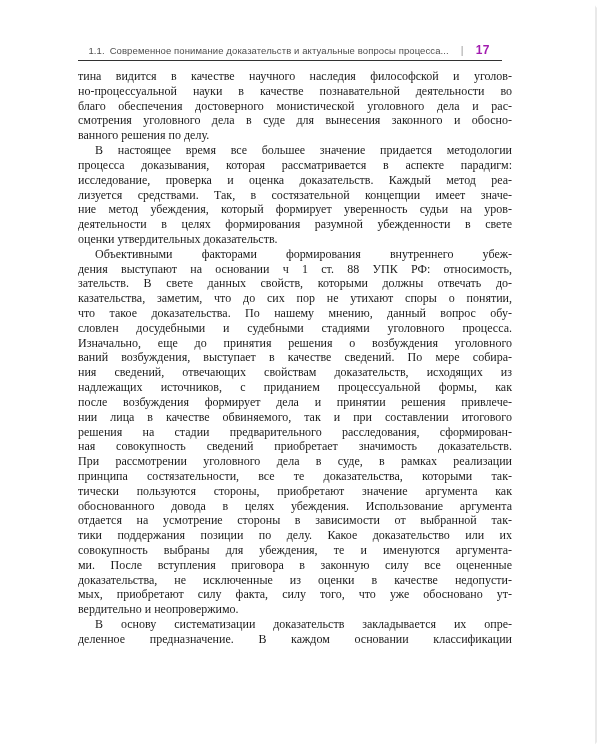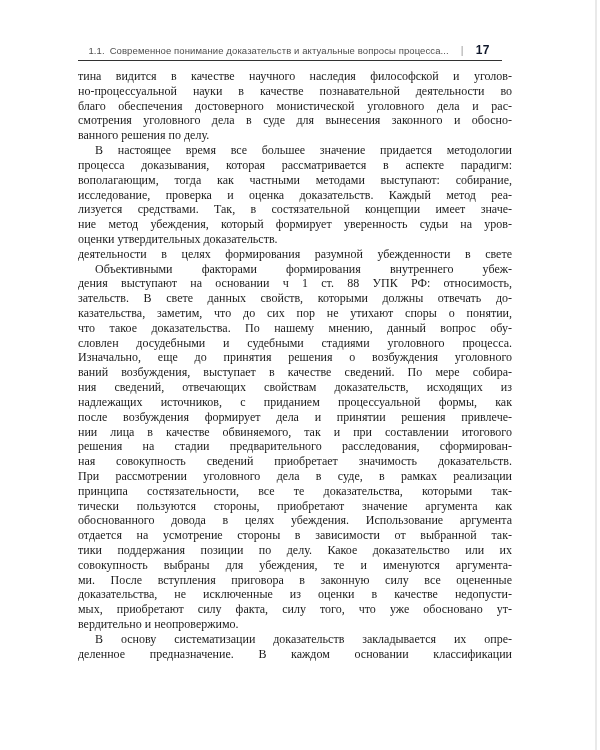--- a/index.html
+++ b/index.html
@@ -7,20 +7,21 @@
     padding: 0;
     background: #ffffff;
   }
   .page {
     position: relative;
     width: 600px;
     height: 750px;
     background: #ffffff;
     overflow: hidden;
     font-family: "Liberation Serif", serif;
+    border-radius: 18px;
   }
   .scan-edge-right {
     position: absolute;
     top: 0;
     left: 595px;
     width: 2px;
     height: 750px;
     background: #e9e9e9;
   }
   .header {
@@ -39,21 +40,21 @@
   }
   .header-sec { margin-right: 5px; }
   .header-sep {
     margin: 0 12px;
     color: #9a9a9a;
     font-size: 10.5px;
   }
   .header-page {
     font-weight: 700;
     font-size: 12px;
-    color: #0f172a;
+    color: #a21caf;
     letter-spacing: 0.5px;
   }
   .rule {
     position: absolute;
     top: 60px;
     left: 78px;
     width: 424px;
     height: 0;
     border-top: 1.5px solid #323232;
   }
@@ -91,26 +92,25 @@
       <div class="paragraph">
         <div class="line">тина видится в качестве научного наследия философской и уголов-</div>
         <div class="line">но-процессуальной науки в качестве познавательной деятельности во</div>
         <div class="line">благо обеспечения достоверного монистической уголовного дела и рас-</div>
         <div class="line">смотрения уголовного дела в суде для вынесения законного и обосно-</div>
         <div class="line last">ванного решения по делу.</div>
       </div>
       <div class="paragraph">
         <div class="line indent">В настоящее время все большее значение придается методологии</div>
         <div class="line">процесса доказывания, которая рассматривается в аспекте парадигм:</div>
-        <div class="line">вополагающим, тогда как частными методами выступают: собирание,</div>
         <div class="line">исследование, проверка и оценка доказательств. Каждый метод реа-</div>
         <div class="line">лизуется средствами. Так, в состязательной концепции имеет значе-</div>
         <div class="line">ние метод убеждения, который формирует уверенность судьи на уров-</div>
+        <div class="line">деятельности в целях формирования разумной убежденности в свете</div>
         <div class="line last">оценки утвердительных доказательств.</div>
-        <div class="line">деятельности в целях формирования разумной убежденности в свете</div>
       </div>
       <div class="paragraph">
         <div class="line indent">Объективными факторами формирования внутреннего убеж-</div>
         <div class="line">дения выступают на основании ч 1 ст. 88 УПК РФ: относимость,</div>
         <div class="line">зательств. В свете данных свойств, которыми должны отвечать до-</div>
         <div class="line">казательства, заметим, что до сих пор не утихают споры о понятии,</div>
         <div class="line">что такое доказательства. По нашему мнению, данный вопрос обу-</div>
         <div class="line">словлен досудебными и судебными стадиями уголовного процесса.</div>
         <div class="line">Изначально, еще до принятия решения о возбуждения уголовного</div>
         <div class="line">ваний возбуждения, выступает в качестве сведений. По мере собира-</div>

